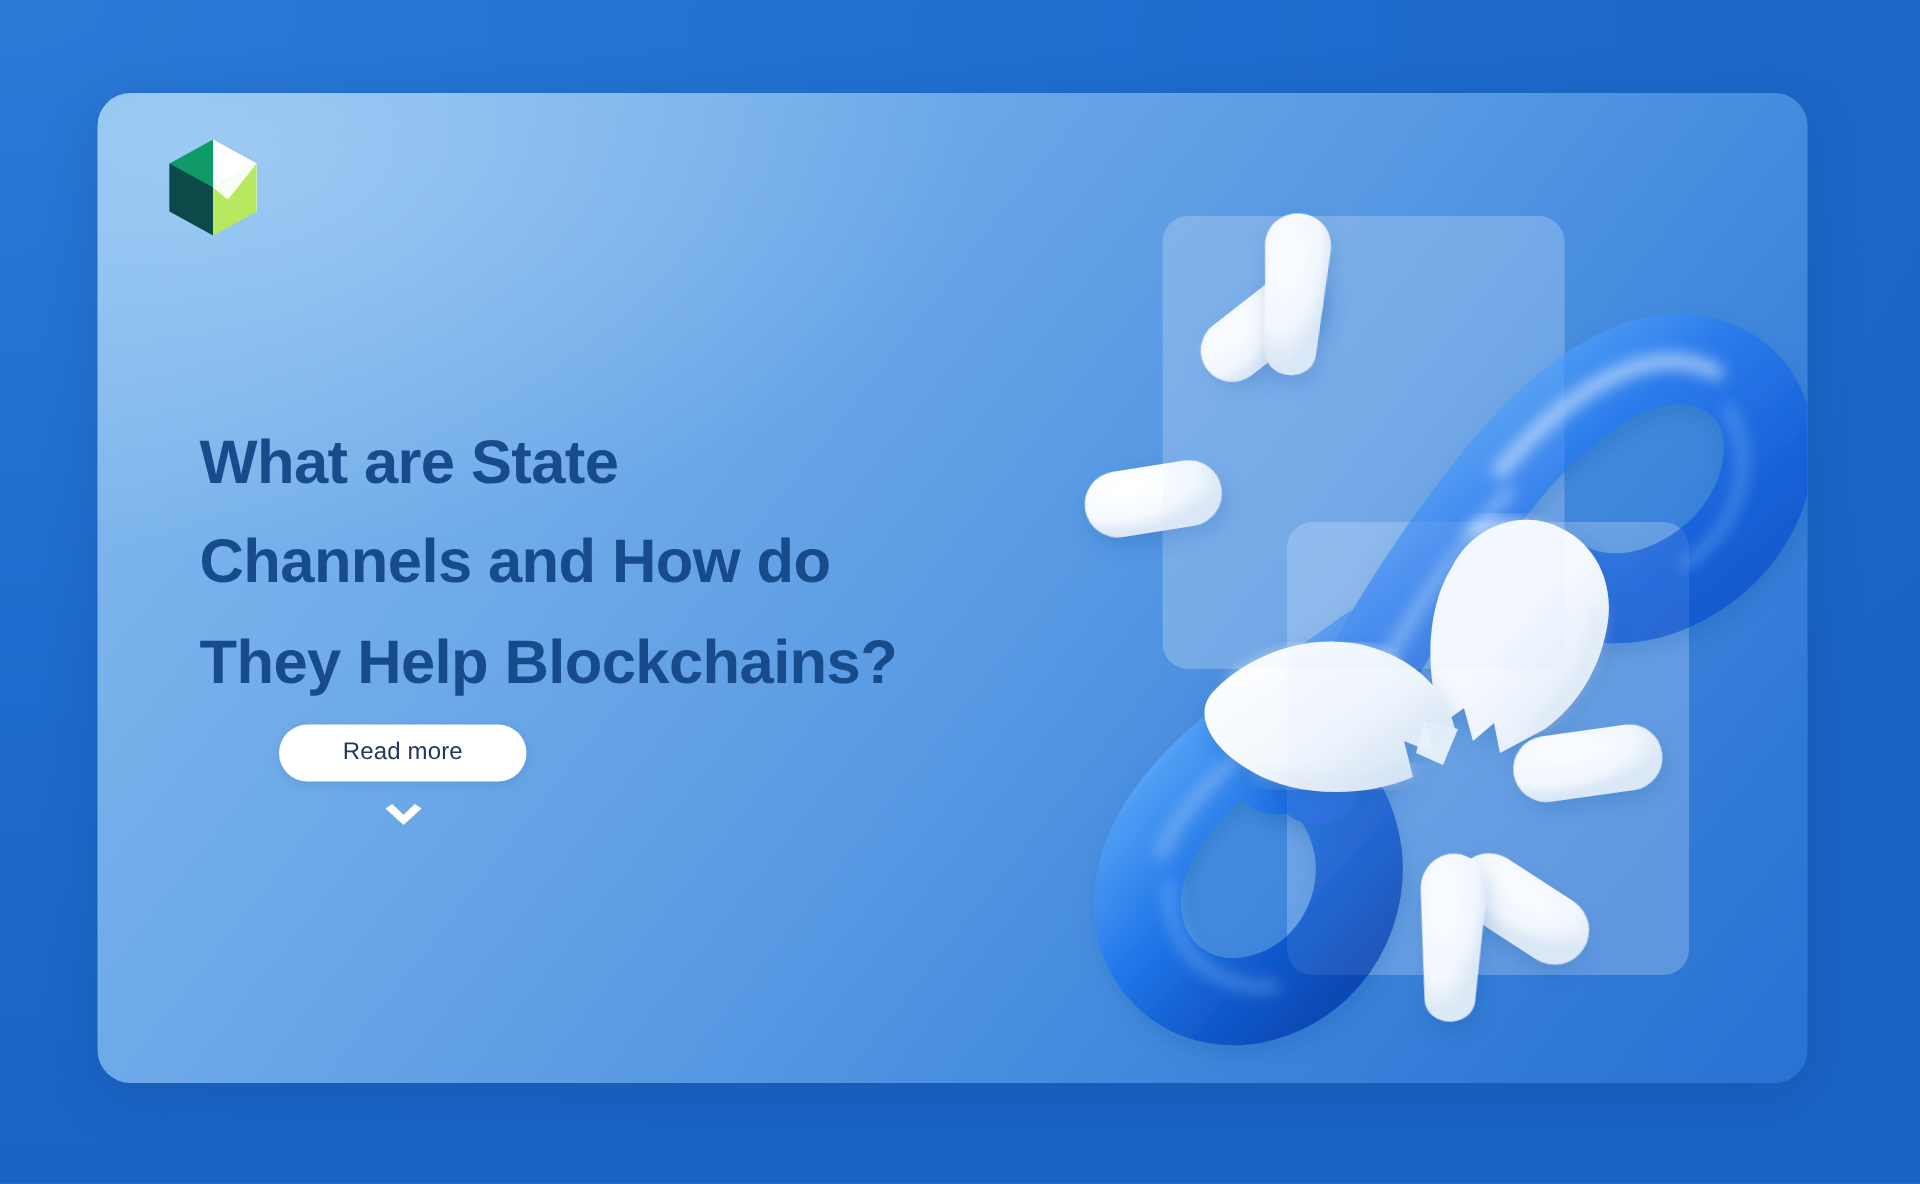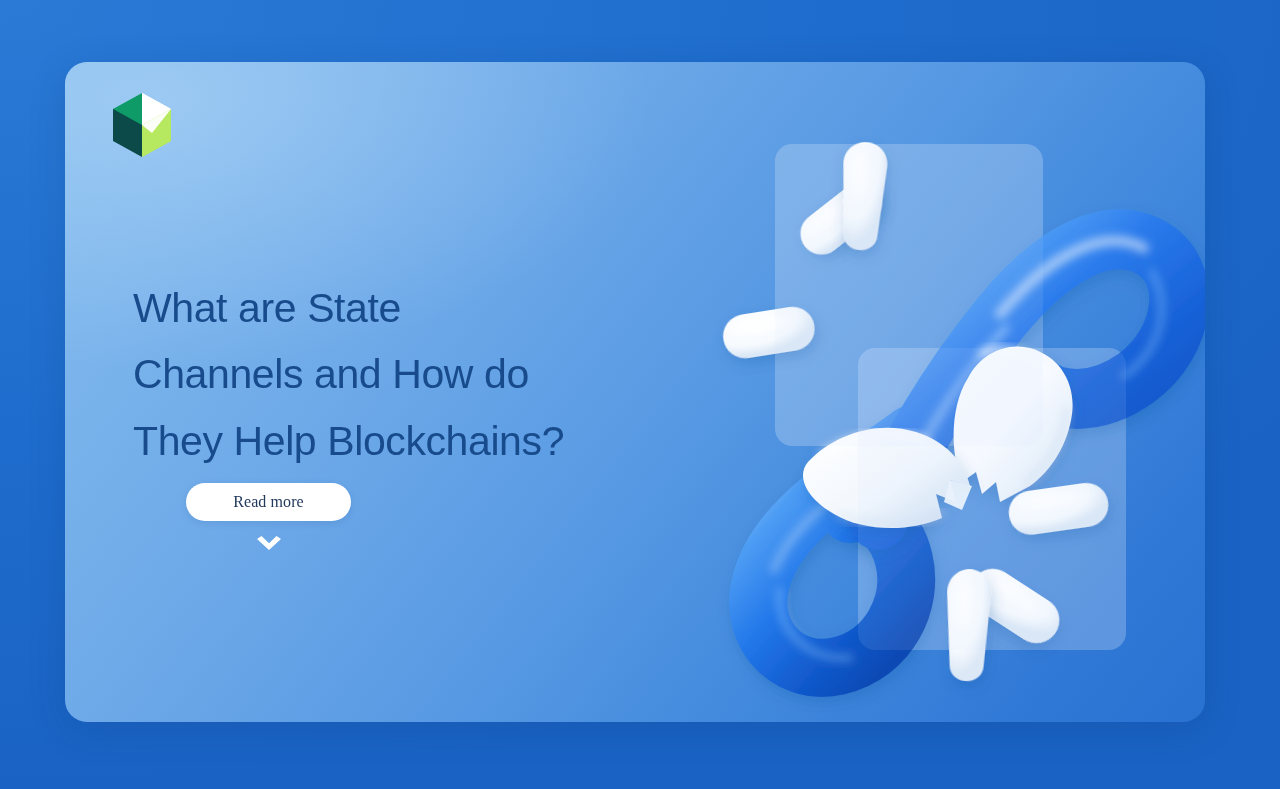--- a/index.html
+++ b/index.html
@@ -50,36 +50,36 @@
   }
   .logo svg { display:block; width:100%; height:100%; }
 
   
   .headline {
     position:absolute;
     left:133px; top:275px;
     width:600px;
     color:#184B8C;
     font-size:41px;
-    font-weight:400;
+    font-weight:700;
     line-height:1.62;
     letter-spacing:-0.4px;
     white-space:pre-line;
   }
 
   
   .read-more {
     position:absolute;
     left:186px; top:483px;
     width:165px; height:38px;
     border:none;
     border-radius:19px;
     background:#FFFFFF;
     color:#23395B;
-    font-family:Liberation Serif, serif;
+    font-family:Liberation Sans, sans-serif;
     font-size:16px;
     letter-spacing:.1px;
     cursor:pointer;
     box-shadow:0 2px 7px rgba(20,60,120,.13);
   }
   .chevron {
     position:absolute;
     left:252px; top:532px;
     width:34px; height:24px;
     cursor:pointer;

